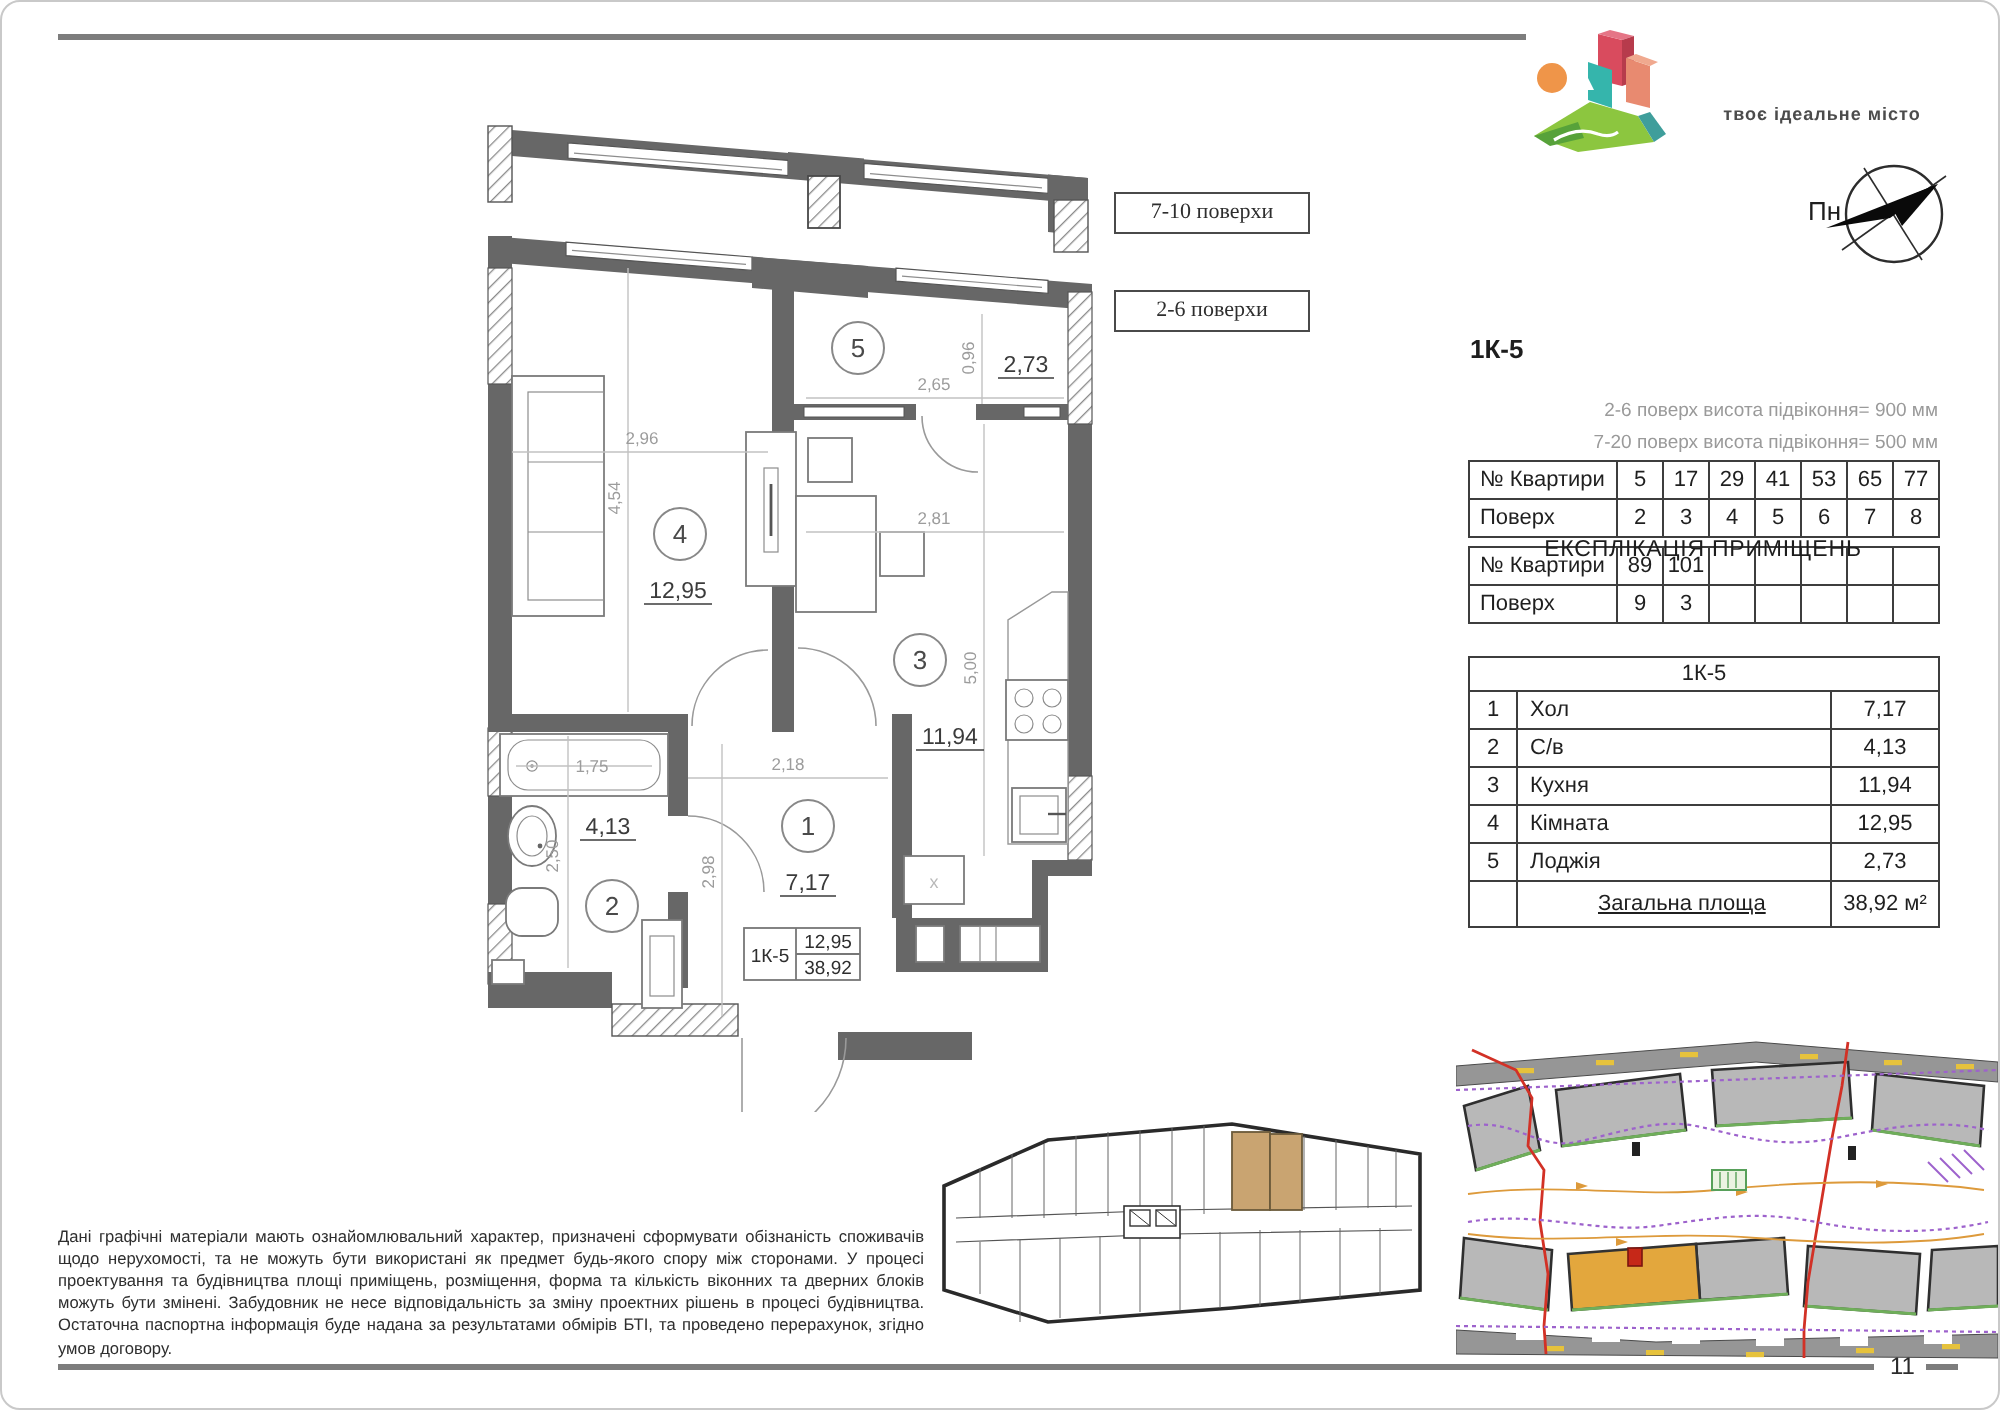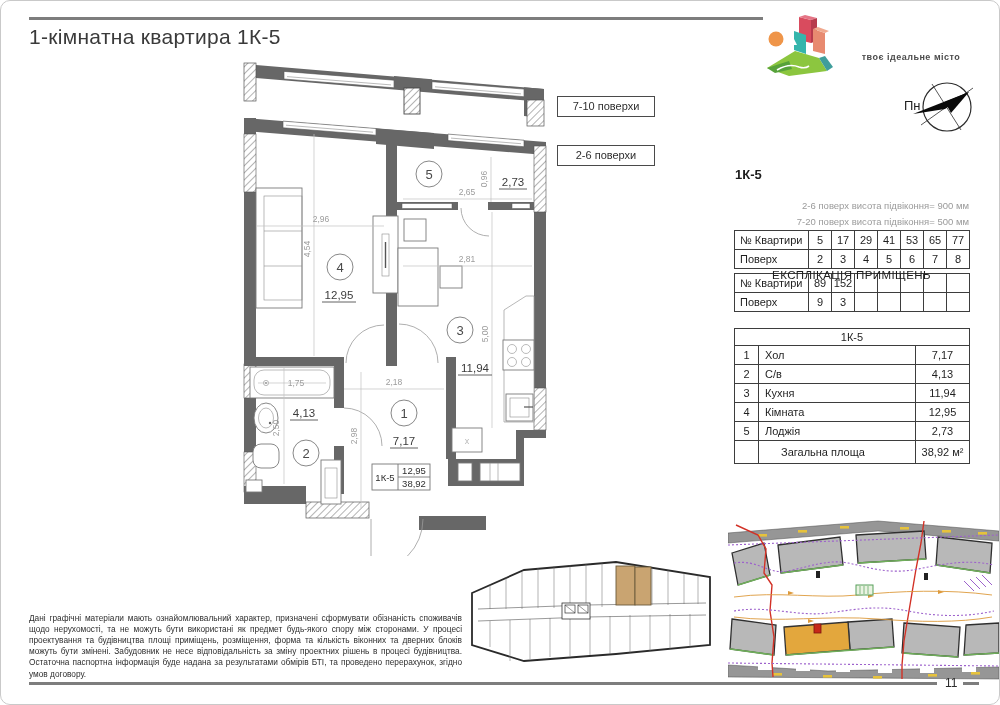--- a/index.html
+++ b/index.html
@@ -2,35 +2,35 @@
 <html><head>
 <meta charset="utf-8">
 <style>
   html,body{margin:0;padding:0;background:#fff;}
   #page{position:relative;width:1000px;height:705px;background:#fff;overflow:hidden;
         font-family:"Liberation Sans",sans-serif;color:#333;border:1px solid #c9c9c9;border-radius:10px;box-sizing:border-box;}
   .abs{position:absolute;}
   .rule{background:#7d7d7d;height:3px;}
   #page-title{font-size:21px;color:#3a3a3a;letter-spacing:.3px;}
   .floor-label{border:1px solid #4a4a4a;width:96px;height:19px;line-height:19px;
-               text-align:center;font-size:11px;color:#2e2e2e;}
+               text-align:center;font-size:11px;color:#2e2e2e;font-family:Liberation Serif, serif;}
   .sill-note{font-size:9.5px;color:#9a9a9a;text-align:right;width:235px;margin-top:44px;}
   .unit-code{font-size:13px;font-weight:bold;color:#1d1d1d;}
   table{border-collapse:collapse;table-layout:fixed;font-size:11px;color:#1f1f1f;margin-top:44px;}
   td{border:1px solid #3d3d3d;text-align:center;padding:0;overflow:hidden;white-space:nowrap;}
   .apt-table{width:236px;}
   .apt-table tr{height:19px;}
   .apt-table .lbl{text-align:left;padding-left:5px;}
   .expl-title{font-size:11.5px;color:#1d1d1d;width:235px;text-align:center;letter-spacing:.4px;}
   .expl-table{width:235px;}
   .expl-table tr{height:19px;}
   .expl-table .hdr{height:17px;}
   .expl-table .nm{text-align:left;padding-left:6px;}
   .expl-table .tot td{height:22px;}
-  .expl-table .tot .nm{padding-left:22px;}
+  .expl-table .tot .nm{padding-left:40px;text-decoration:underline;}
   #disclaimer{font-size:8.3px;line-height:1.34;color:#2e2e2e;width:433px;text-align:justify;}
   #brand-name{font-size:17px;font-weight:600;letter-spacing:2.6px;color:#3b3b3b;}
   #brand-tagline{font-size:9px;font-weight:700;letter-spacing:.5px;color:#4c4c4c;width:160px;text-align:center;}
   #compass-label{font-size:13px;color:#1e1e1e;}
   #page-number{font-size:12px;color:#2c2c2c;}
   svg text{font-family:"Liberation Sans",sans-serif;}
   .dim{fill:#9c9c9c;font-size:8.5px;}
   .area{fill:#3b3b3b;font-size:11.5px;}
   .roomnum{fill:#4a4a4a;font-size:13px;}
   .dimline{stroke:#c2c2c2;stroke-width:.7;}
@@ -38,21 +38,20 @@
   .furn{fill:#fff;stroke:#7a7a7a;stroke-width:.9;}
   .thin{stroke:#8d8d8d;stroke-width:.6;fill:none;}
   .arc{stroke:#9a9a9a;stroke-width:.8;fill:none;}
 </style>
 </head>
 <body>
 
 <div id="page">
 
   <div class="abs rule" style="left:28px;top:16px;width:734px;"></div>
-  <div class="abs" id="page-title" style="left:28px;top:24px;">1-кімнатна квартира 1К-5</div>
 
   <svg class="abs" style="left:760px;top:8px;" width="84" height="72" viewBox="0 0 84 72">
     <circle cx="15" cy="30" r="7.5" fill="#ef9549"></circle>
     <polygon points="38,8 50,11 50,34 38,31" fill="#d94b5e"></polygon>
     <polygon points="38,8 44,6 56,9 50,11" fill="#e57586"></polygon>
     <polygon points="50,11 56,9 56,32 50,34" fill="#b73b4c"></polygon>
     <polygon points="33,22 45,26 45,45 33,41" fill="#35b5ac"></polygon>
     <polygon points="52,20 64,24 64,45 52,42" fill="#e88a70"></polygon>
     <polygon points="52,20 57,18 68,22 64,24" fill="#f0a98f"></polygon>
     <polygon points="6,59 34,42 58,49 66,62 28,67" fill="#8cc63f"></polygon>
@@ -300,21 +299,21 @@
         <col style="width:23px">
         <col style="width:23px">
         <col style="width:23px">
         <col style="width:23px">
         <col style="width:23px">
       </colgroup>
     <tbody>
         <tr>
       <td class="lbl">№ Квартири</td>
       <td>89</td>
-      <td>152</td>
+      <td>101</td>
       <td></td>
       <td></td>
       <td></td>
       <td></td>
       <td></td>
     </tr>
     <tr>
       <td class="lbl">Поверх</td>
       <td>9</td>
       <td>3</td>

